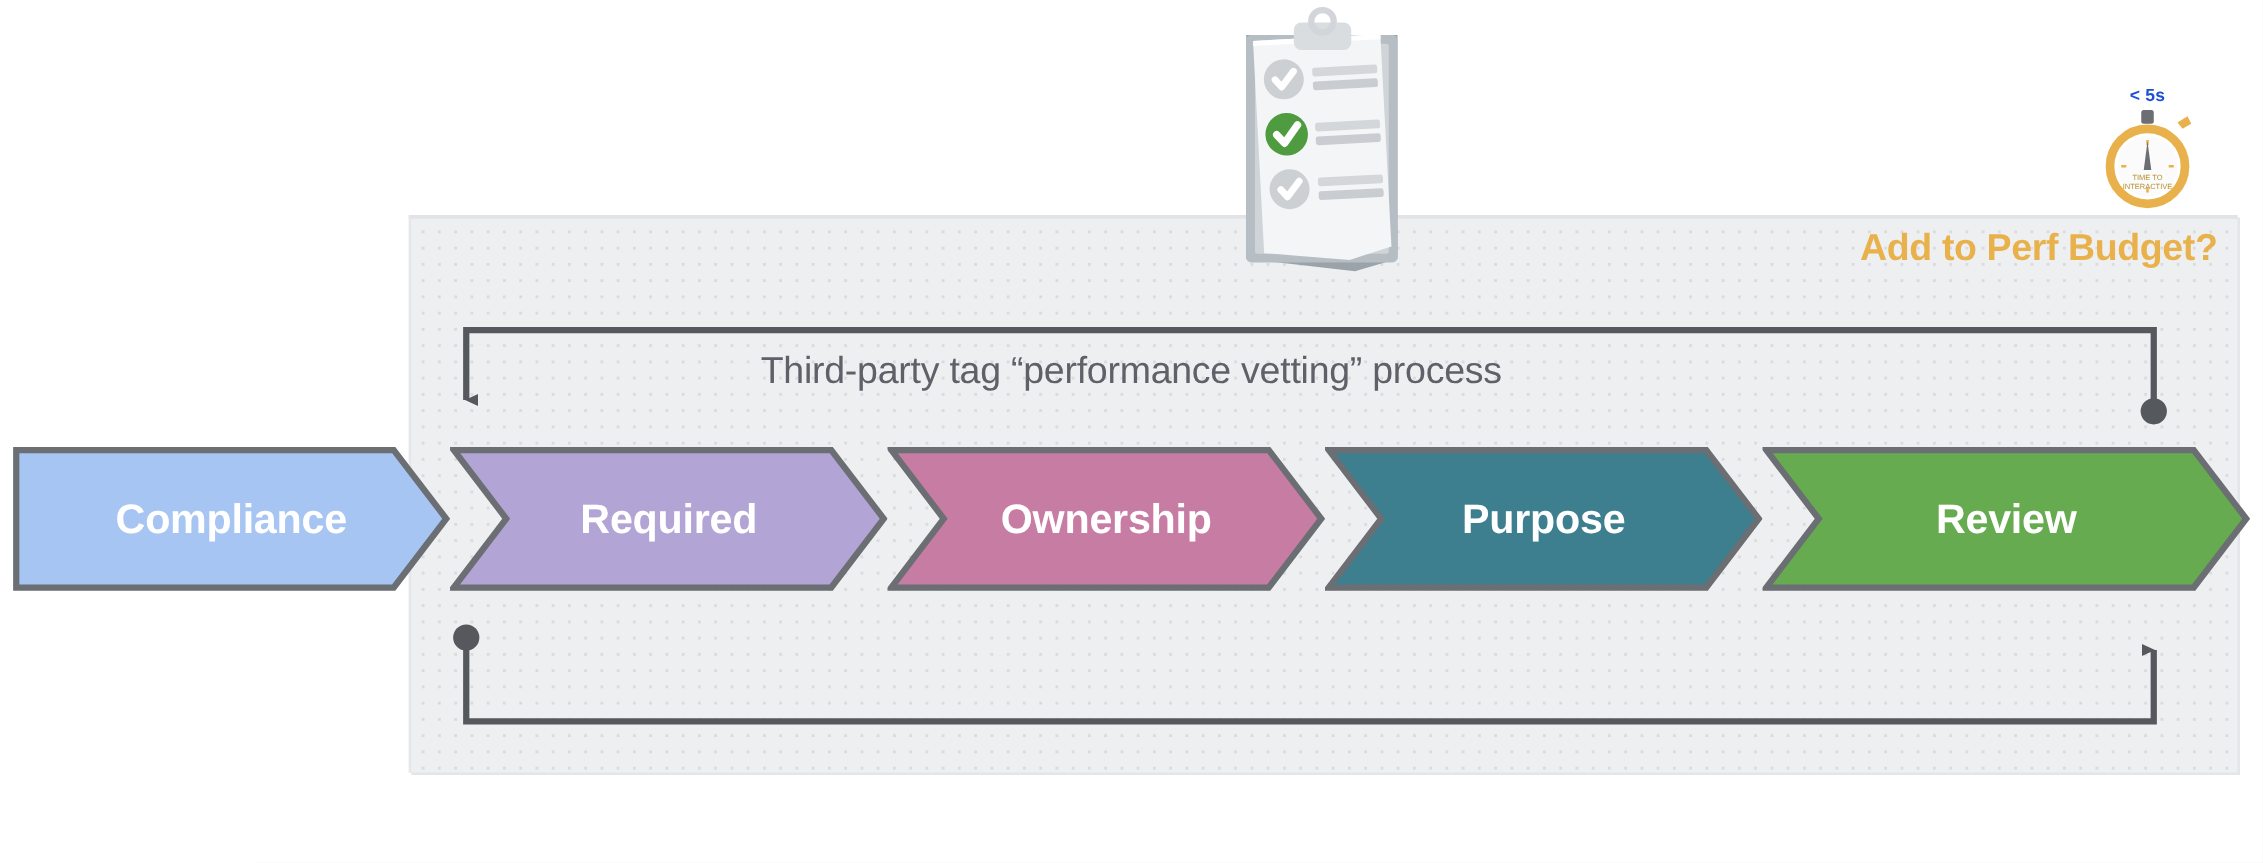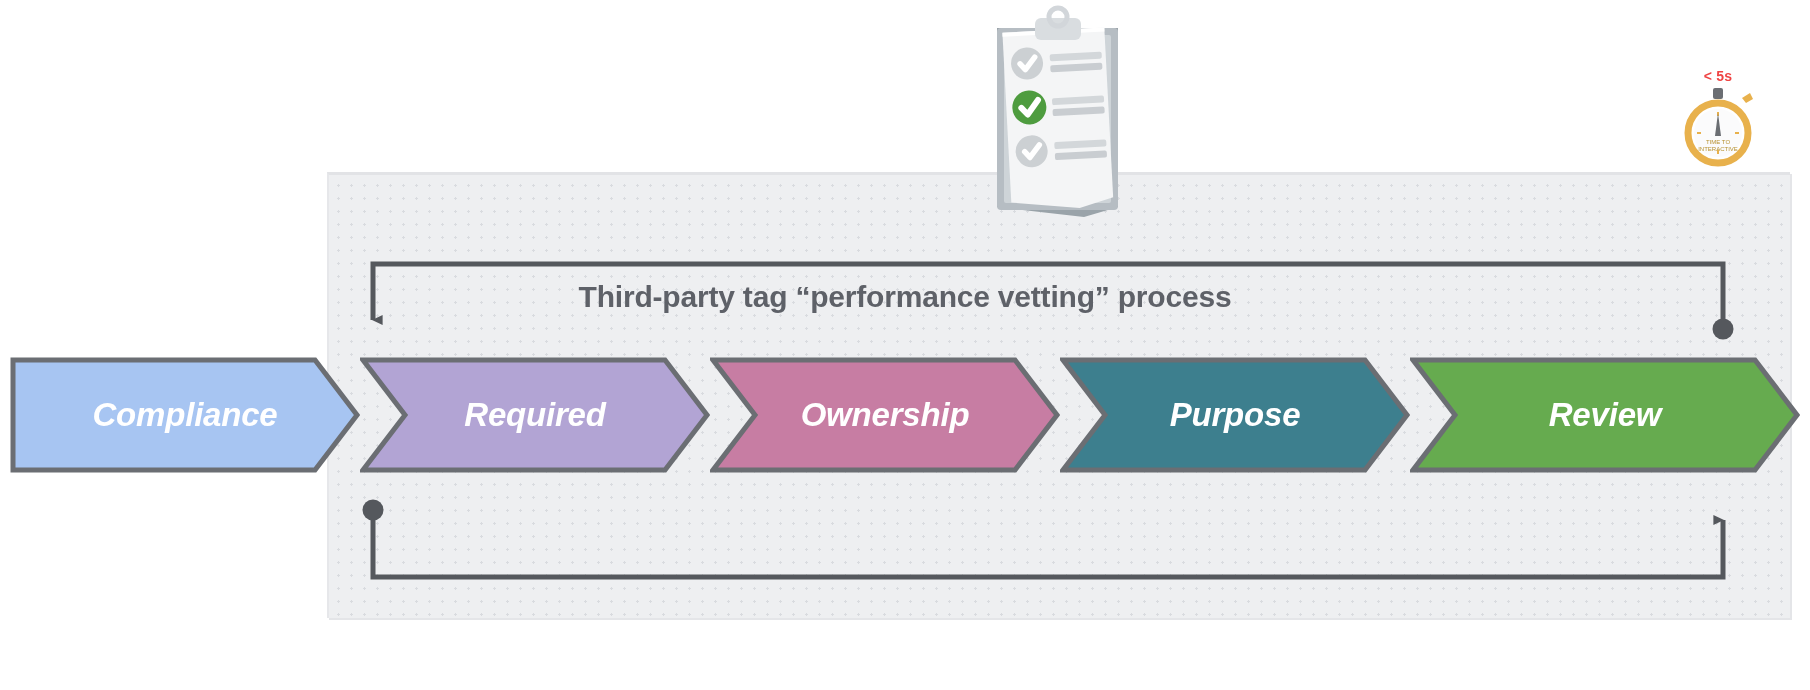--- a/index.html
+++ b/index.html
@@ -51,21 +51,21 @@
     white-space: nowrap;
   }
 
   .process-title {
     position: absolute;
     left: 0;
     right: 0;
     top: 280px;
     text-align: center;
     font-size: 30px;
-    font-weight: bold;
+    font-weight: normal;
     color: #5e6168;
     letter-spacing: -0.2px;
     white-space: nowrap;
   }
 
   
   .loops {
     position: absolute;
     left: 0; top: 0;
     width: 1810px;
@@ -87,21 +87,21 @@
     height: 116px;
     display: flex;
     align-items: center;
     justify-content: center;
     color: #ffffff;
     font-size: 33px;
     font-weight: bold;
     letter-spacing: -0.2px;
     box-sizing: border-box;
   }
-  .chev .lbl { position: relative; z-index: 2; pointer-events: none; font-style: italic; }
+  .chev .lbl { position: relative; z-index: 2; pointer-events: none; }
 
   .chev .shape {
     position: absolute;
     left: 0; top: 0;
     width: 100%; height: 100%;
     z-index: 1;
   }
 
   
   .clipboard {
@@ -121,31 +121,32 @@
     height: 105px;
   }
   .tti-label {
     position: absolute;
     left: 0;
     top: 0;
     width: 100px;
     text-align: center;
     font-size: 14px;
     font-weight: bold;
-    color: #ef4444;
+    color: #1d4ed8;
     letter-spacing: 0.2px;
   }
 </style>
 </head>
 <body>
 
 <div id="stage">
 
   <div class="panel"></div>
 
+  <div class="perf-budget-label">Add to Perf Budget?</div>
 
   <div class="process-title">Third-party tag “performance vetting” process</div>
 
   <svg class="loops" viewBox="0 0 1810 690">
     <defs>
       <marker id="arrowDown" markerWidth="11" markerHeight="11" refX="5.5" refY="9.6" orient="auto" markerUnits="userSpaceOnUse">
         <path d="M0.6,0 L10.4,0 L5.5,10.6 Z" fill="#55585d"></path>
       </marker>
       <marker id="arrowUp" markerWidth="11" markerHeight="11" refX="5.5" refY="9.6" orient="auto" markerUnits="userSpaceOnUse">
         <path d="M0.6,0 L10.4,0 L5.5,10.6 Z" fill="#55585d"></path>

